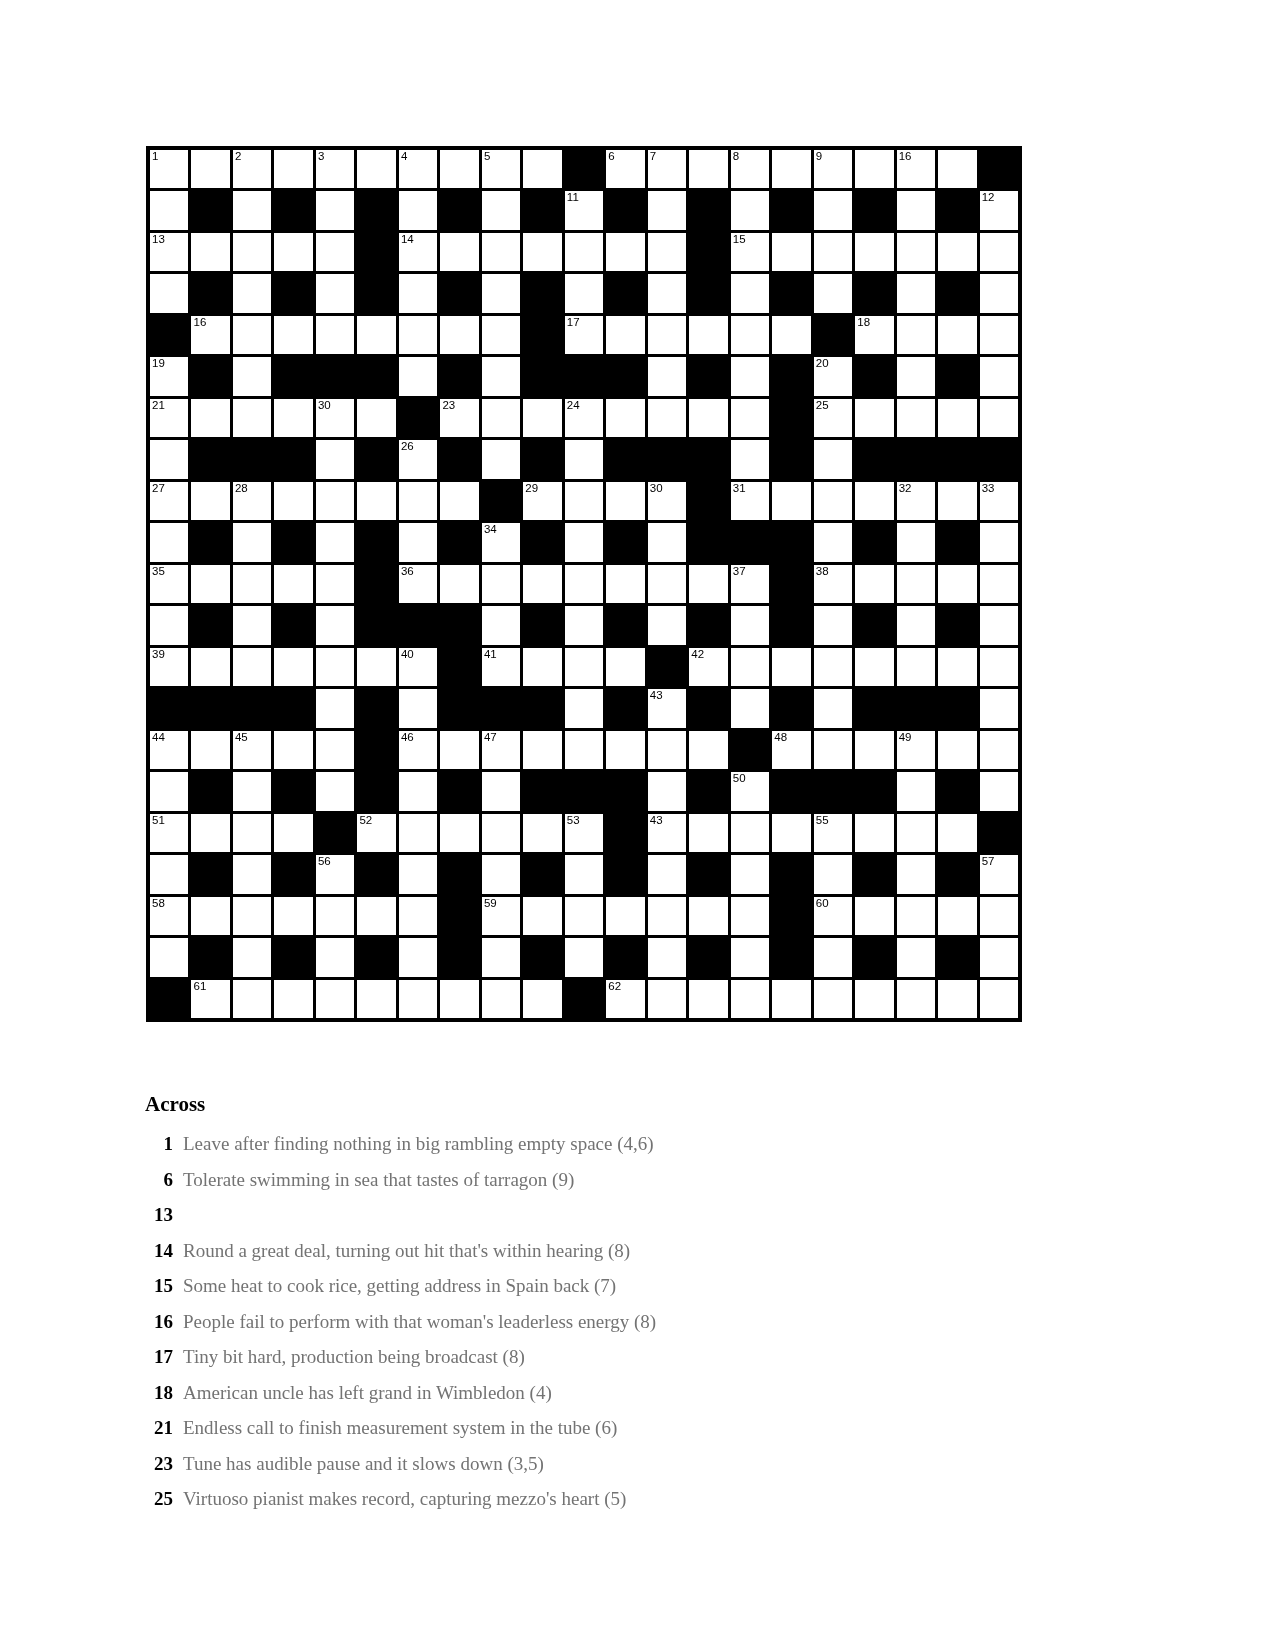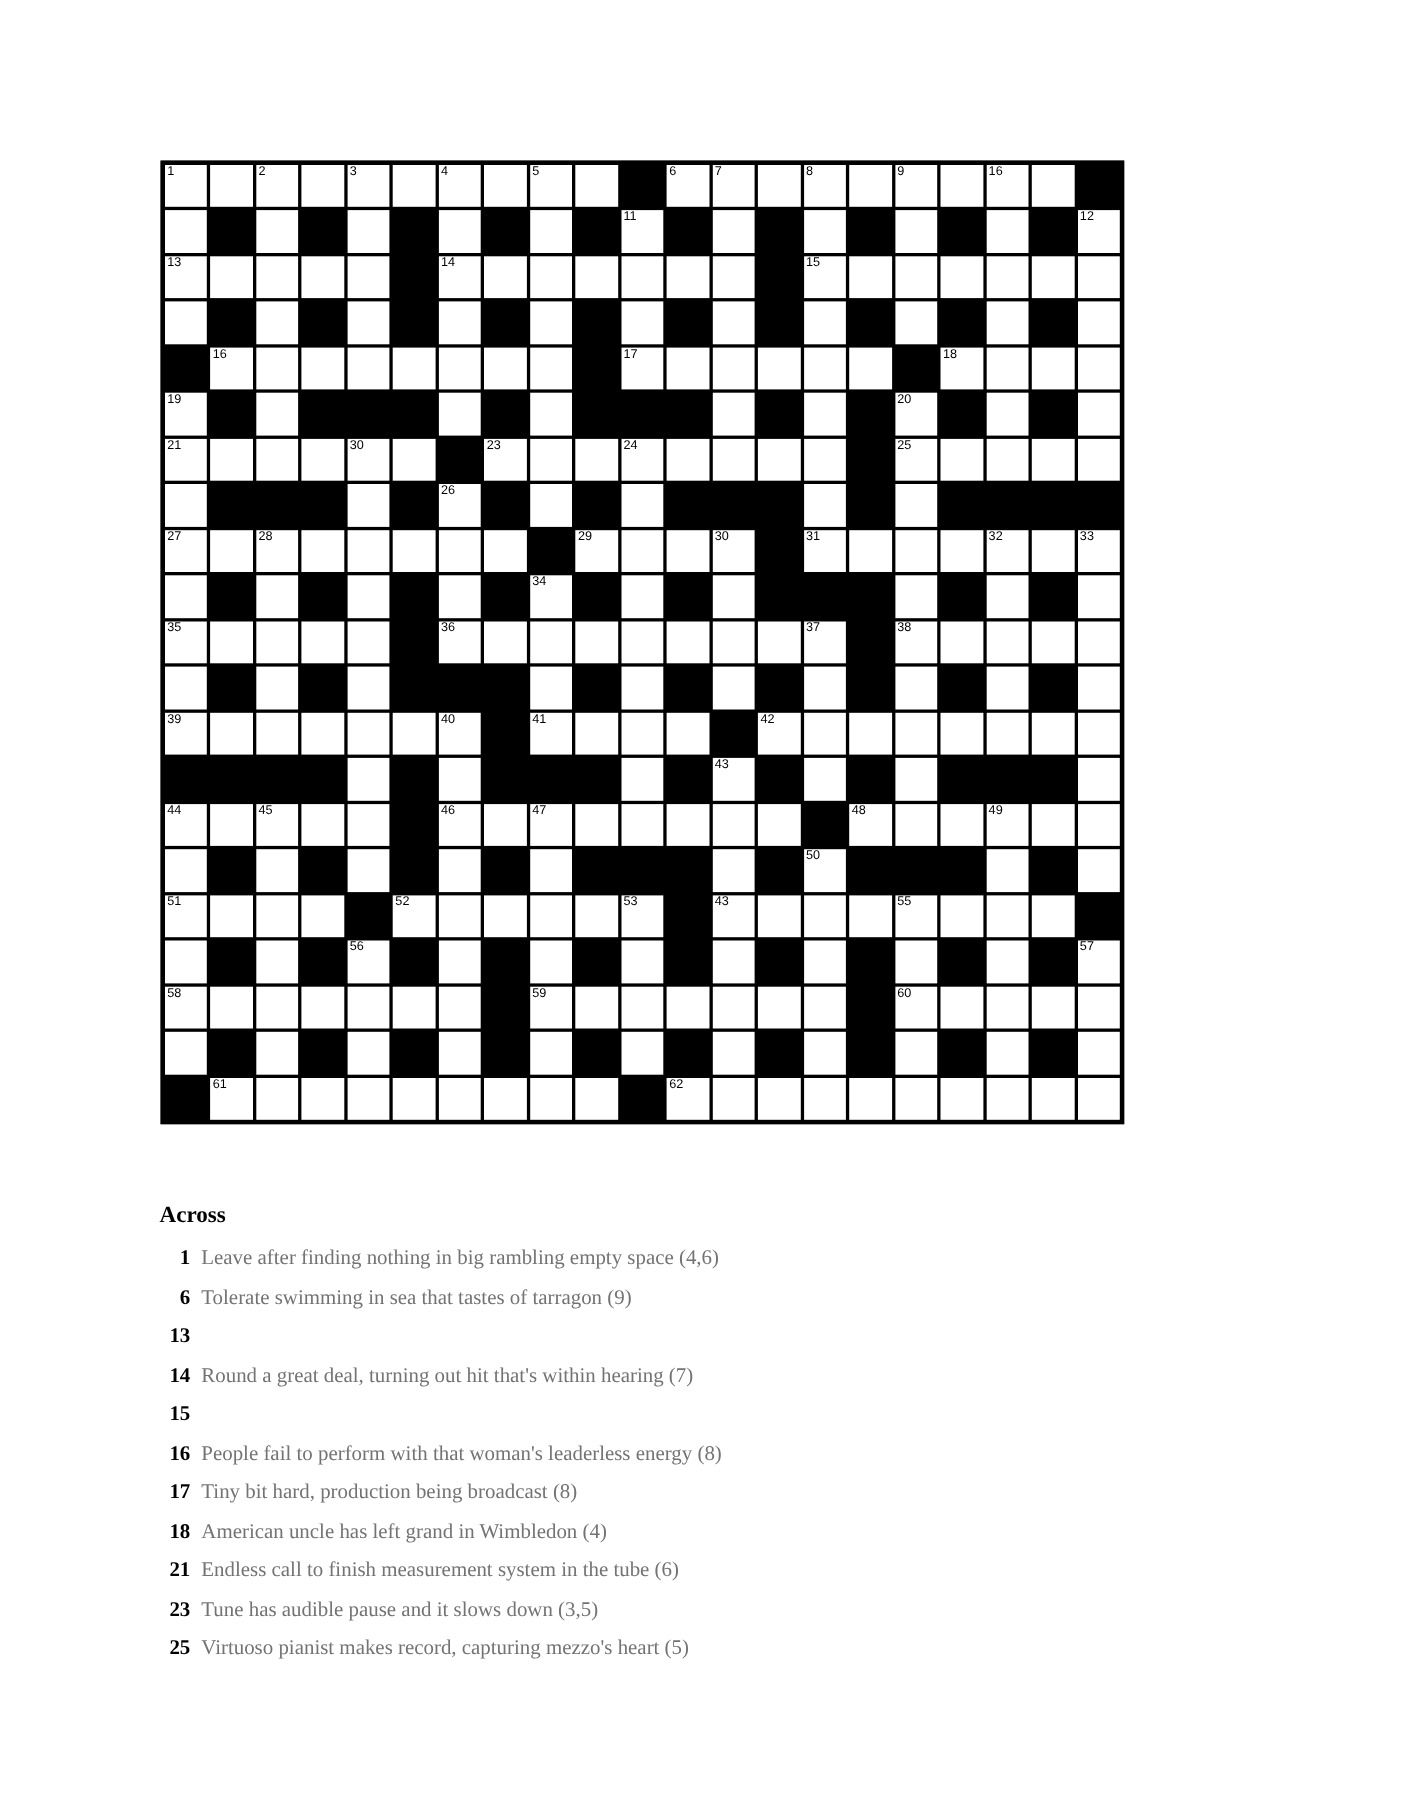--- a/index.html
+++ b/index.html
@@ -656,24 +656,25 @@
         </div>
         <div class="clue-row">
           <span class="clue-num">6</span>
           <span class="clue-text">Tolerate swimming in sea that tastes of tarragon (9)</span>
         </div>
         <div class="clue-row">
           <span class="clue-num">13</span>
         </div>
         <div class="clue-row">
           <span class="clue-num">14</span>
-          <span class="clue-text">Round a great deal, turning out hit that's within hearing (7)</span>
+          <span class="clue-text">Round a great deal, turning out hit that's within hearing (8)</span>
         </div>
         <div class="clue-row">
           <span class="clue-num">15</span>
+          <span class="clue-text">Some heat to cook rice, getting address in Spain back (7)</span>
         </div>
         <div class="clue-row">
           <span class="clue-num">16</span>
           <span class="clue-text">People fail to perform with that woman's leaderless energy (8)</span>
         </div>
         <div class="clue-row">
           <span class="clue-num">17</span>
           <span class="clue-text">Tiny bit hard, production being broadcast (8)</span>
         </div>
         <div class="clue-row">

